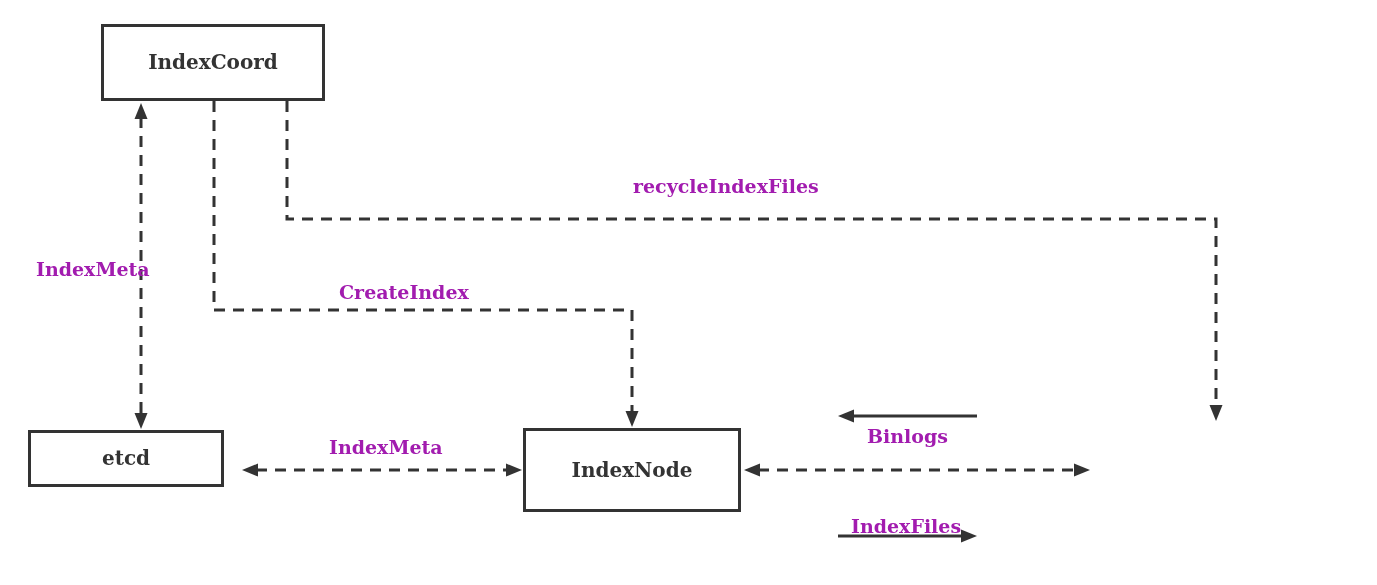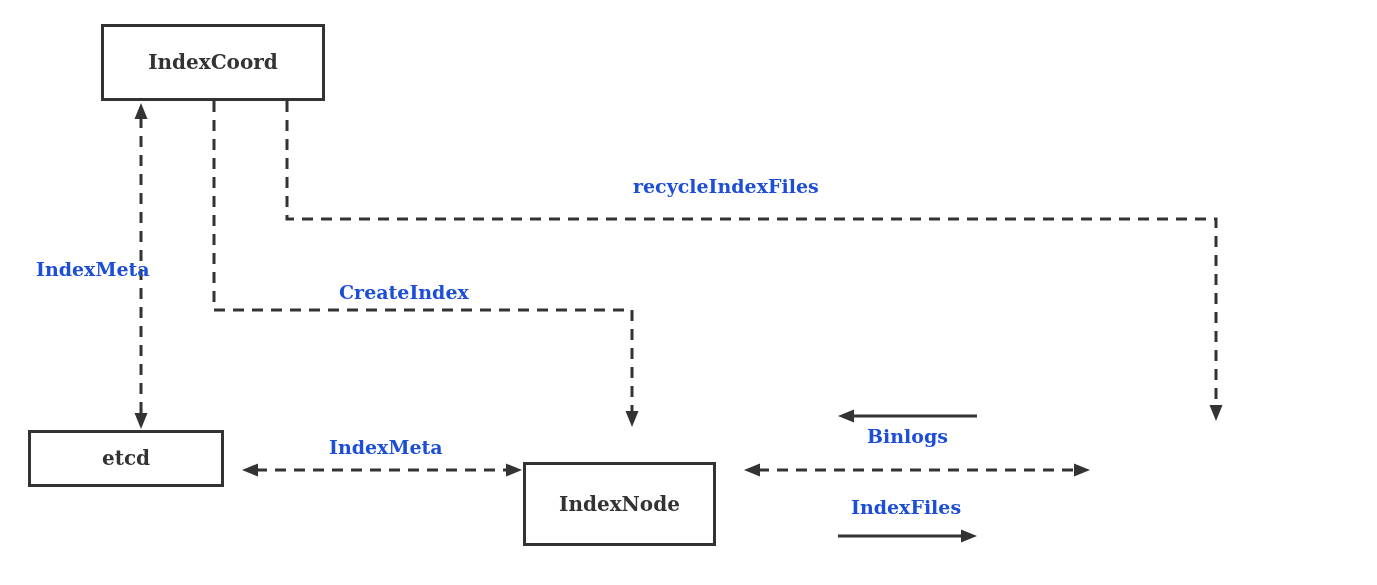--- a/index.html
+++ b/index.html
@@ -32,36 +32,36 @@
     align-items: center;
     justify-content: center;
     text-align: right;
     color: #333333;
     font-weight: bold;
     font-size: 20px;
     line-height: 1.35;
   }
   .node-indexcoord { left: 101px; top: 24px;  width: 224px; height: 77px; }
   .node-etcd       { left: 28px;  top: 430px; width: 196px; height: 57px; }
-  .node-indexnode  { left: 523px; top: 428px; width: 193px; height: 84px; margin-top: 34px; }
+  .node-indexnode  { left: 523px; top: 428px; width: 218px; height: 84px; }
   .node-storage    { left: 1091px; top: 422px; width: 251px; height: 95px; }
 
   .edge-label {
     position: absolute;
-    color: #1d4ed8;
+    color: #a21caf;
     font-weight: bold;
     font-size: 19px;
     white-space: nowrap;
   }
   .lbl-indexmeta-v { left: 36px;  top: 258px; }
   .lbl-createindex { left: 339px; top: 281px; }
   .lbl-recycle     { left: 633px; top: 175px; }
   .lbl-indexmeta-h { left: 329px; top: 436px; }
   .lbl-binlogs     { left: 867px; top: 425px; }
-  .lbl-indexfiles  { left: 851px; top: 496px; }
+  .lbl-indexfiles  { left: 851px; top: 515px; }
 </style>
 </head>
 <body>
 
 <div id="canvas">
 
   <svg id="edges-svg" viewBox="0 0 1377 585" xmlns="http://www.w3.org/2000/svg">
     <g stroke="#333333" stroke-width="3" fill="none">
 
       <line x1="141" y1="117" x2="141" y2="415" stroke-dasharray="11 8"></line>

